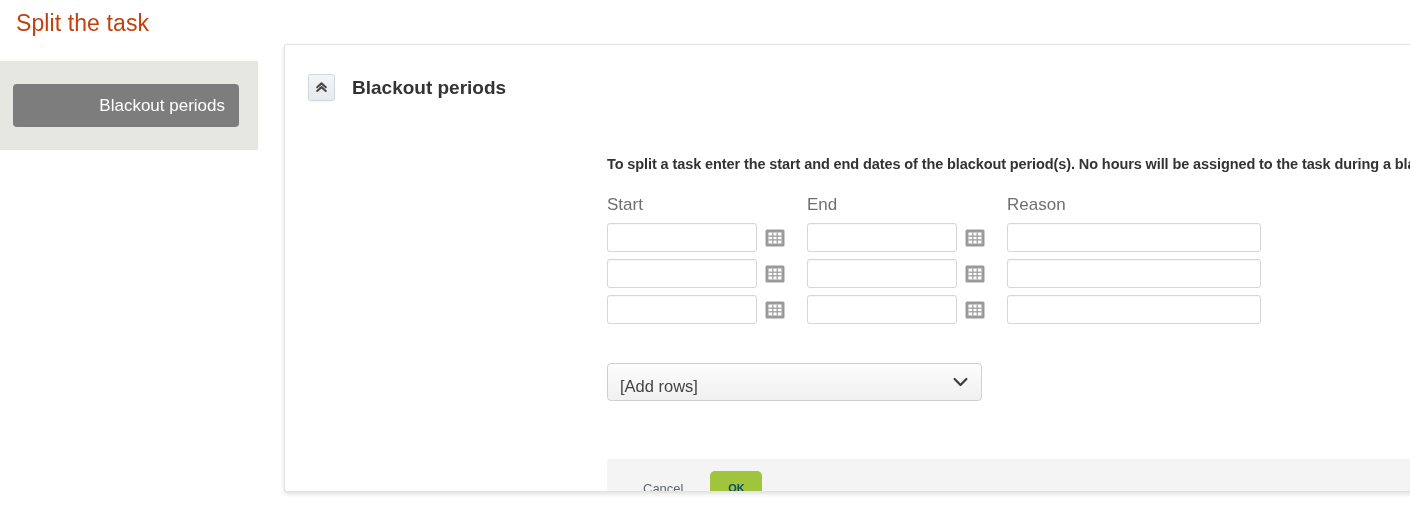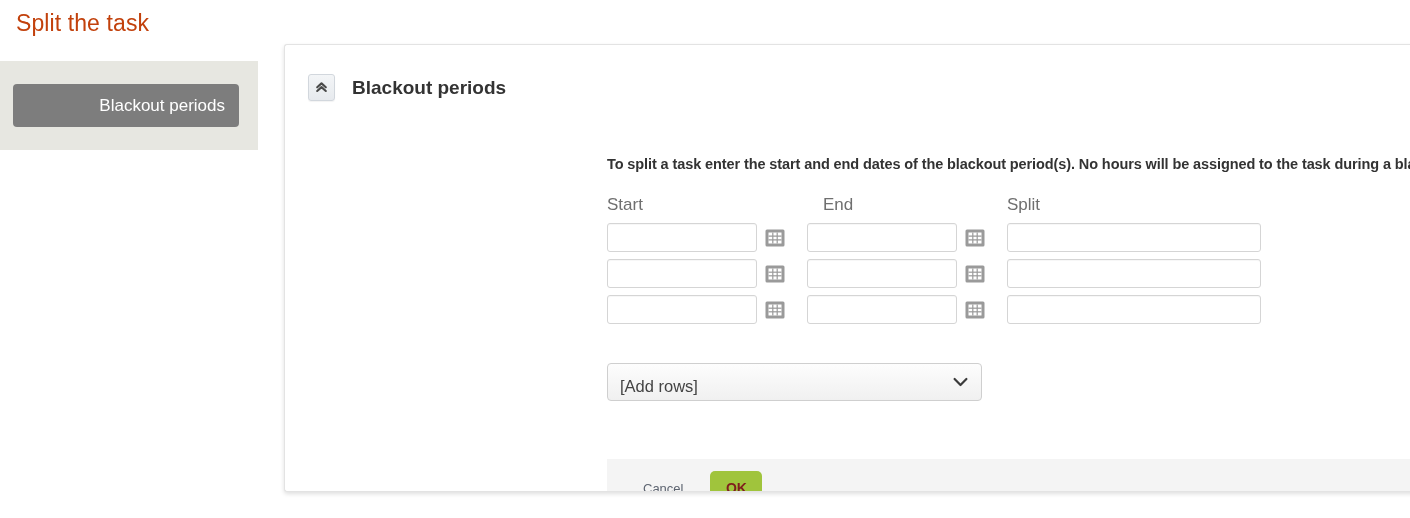--- a/index.html
+++ b/index.html
@@ -116,21 +116,21 @@
 
   .col-head {
     position: absolute;
     font-size: 17px;
     color: #6f6f6f;
     font-weight: 400;
     white-space: nowrap;
     text-align: center;
   }
   .col-head.start  { left: 0px;   top: 0px; }
-  .col-head.end    { left: 216px; top: 0px; }
+  .col-head.end    { left: 200px; top: 0px; }
   .col-head.reason { left: 400px; top: 0px; }
 
   .row { position: absolute; left: 0; height: 29px; }
   .row.r0 { top: 28px; }
   .row.r1 { top: 64px; }
   .row.r2 { top: 100px; }
 
   .txt {
     position: absolute;
     height: 29px;
@@ -213,22 +213,22 @@
     cursor: pointer;
     padding: 0;
   }
   .ok-btn {
     margin-left: 27px;
     width: 52px;
     height: 35px;
     background: #a0c43c;
     border: none;
     border-radius: 5px;
-    color: #7f1d1d;
-    font-size: 14px;
+    color: #0c4a6e;
+    font-size: 11px;
     font-weight: bold;
     font-family: "Liberation Sans", sans-serif;
     cursor: pointer;
   }
 </style>
 </head>
 <body>
 
 <div class="page-title">Split the task</div>
 
@@ -249,21 +249,21 @@
     </div>
     <div class="panel-title">Blackout periods</div>
   </div>
 
   <div class="panel-desc">To split a task enter the start and end dates of the blackout period(s). No hours will be assigned to the task during a blackout period.</div>
 
   <div class="form-area">
 
     <div class="col-head start">Start</div>
     <div class="col-head end">End</div>
-    <div class="col-head reason">Split</div>
+    <div class="col-head reason">Reason</div>
 
     <div class="row r0">
       <input class="txt date-start" type="text" value="" style="">
       <span class="cal-icon c1">
         <svg width="22" height="22" viewBox="0 0 22 22" aria-hidden="true">
           <rect x="1.5" y="2.5" width="19" height="17" rx="1.5" fill="#9a9a9a"></rect>
           <rect x="4.5" y="5.5" width="13" height="11" fill="#ffffff"></rect>
           <g stroke="#9a9a9a" stroke-width="1.2">
             <line x1="4.5" y1="9.2" x2="17.5" y2="9.2"></line>
             <line x1="4.5" y1="12.8" x2="17.5" y2="12.8"></line>

